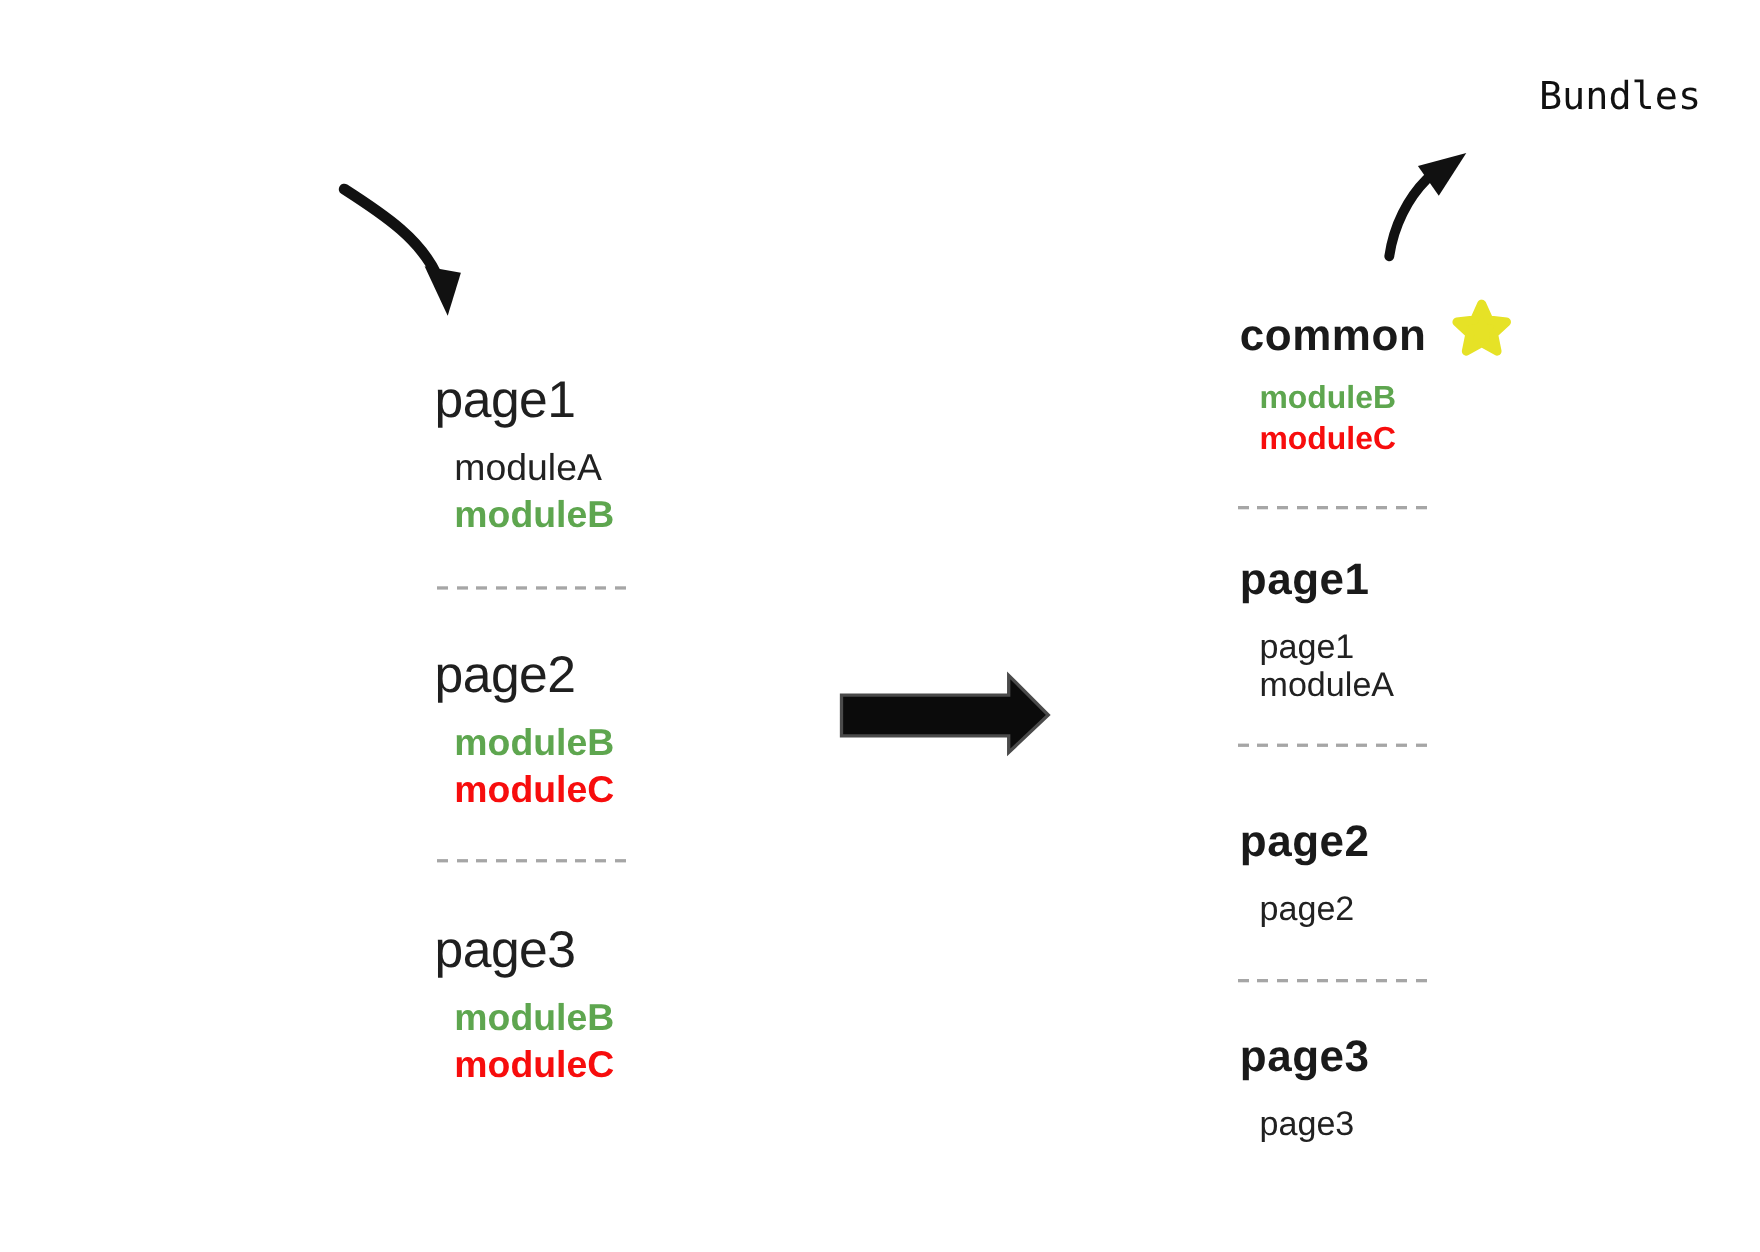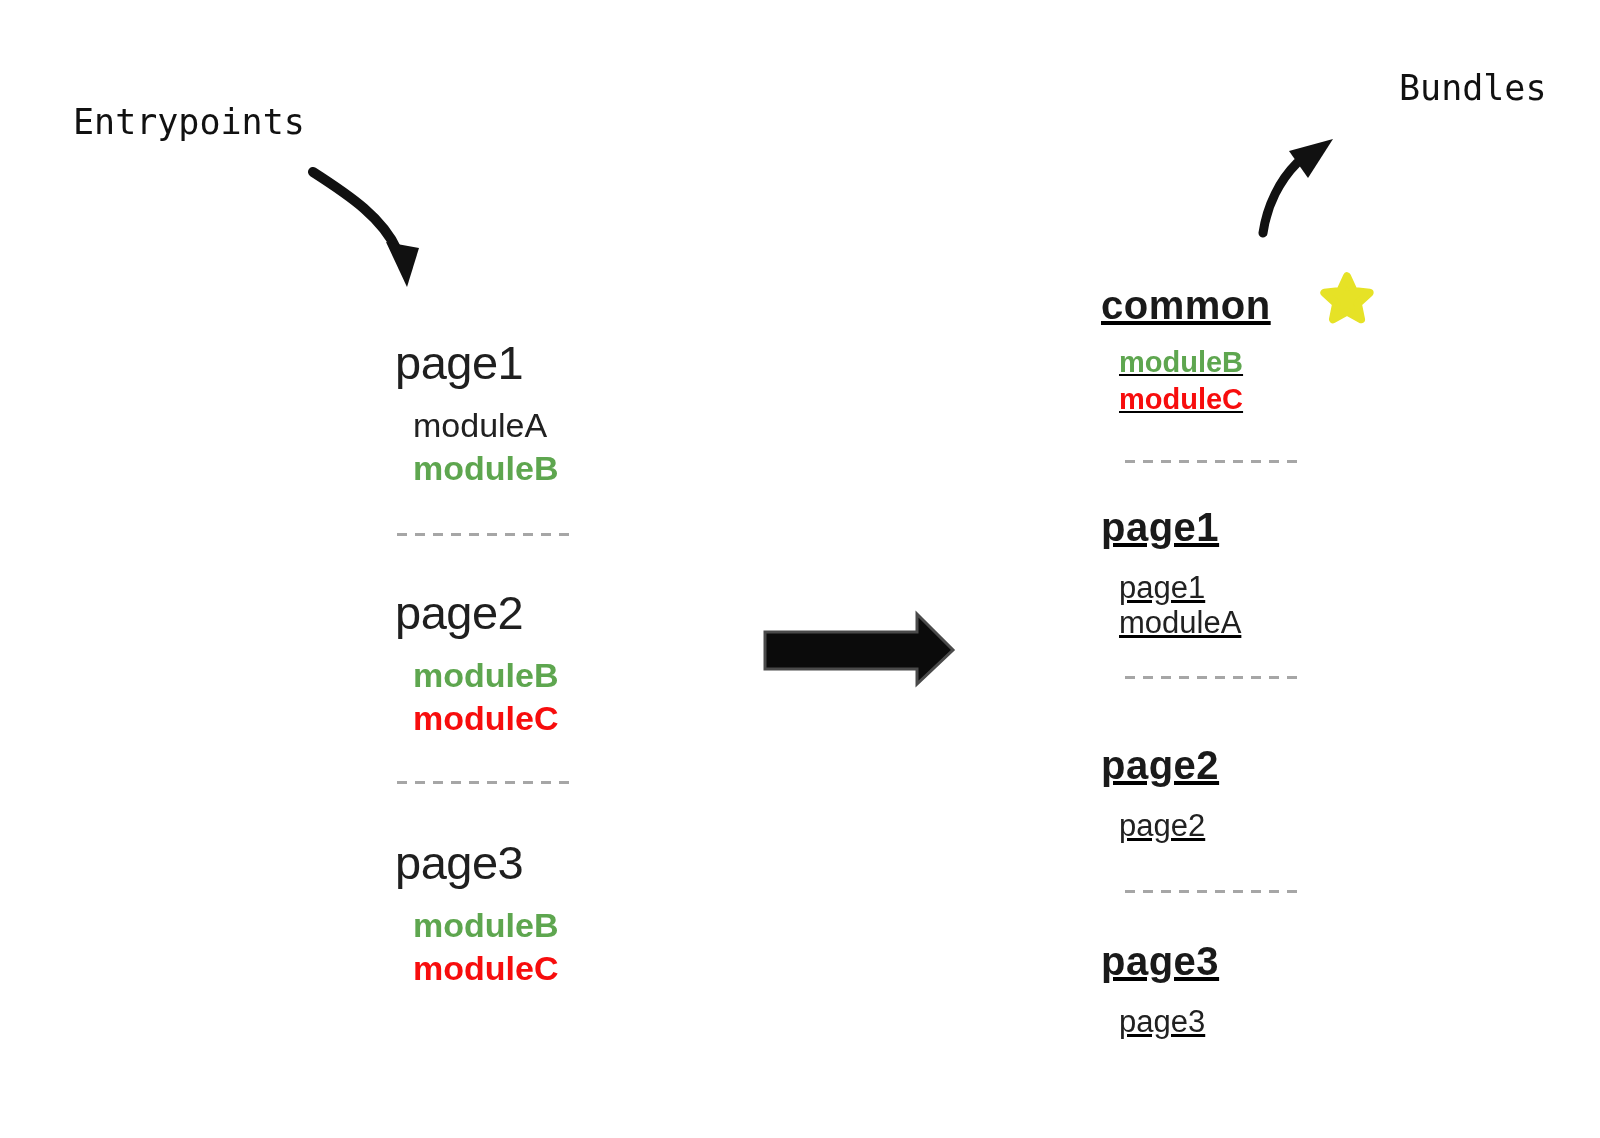--- a/index.html
+++ b/index.html
@@ -24,21 +24,21 @@
   .arrows { position:absolute; left:0; top:0; width:1600px; height:1138px; pointer-events:none; }
 
   
   .lgroup { position:absolute; left:395px; width:300px; }
   .lhead  { font-size:47px; font-weight:400; color:#1f1f1f; line-height:1; letter-spacing:-0.5px; }
   .litem  { margin-left:18px; font-size:34px; line-height:1.27; font-weight:700; white-space:nowrap; }
   .litem.regular { font-weight:400; }
   .litem.first { margin-top:18px; }
 
   
-  .rgroup { position:absolute; left:1101px; width:300px;text-decoration:underline; }
+  .rgroup { position:absolute; left:1127px; width:300px; }
   .rhead  { font-size:40px; font-weight:700; color:#1a1a1a; line-height:1; letter-spacing:0.5px; }
   .rmodule { margin-left:18px; font-size:29px; font-weight:700; line-height:1.28; white-space:nowrap; }
   .rmodule.first { margin-top:19px; }
   .ritem { margin-left:18px; font-size:31px; font-weight:400; line-height:1.12; white-space:nowrap; }
   .ritem.first { margin-top:24px; }
 
   
   .dash {
     position:absolute; height:3px;
     background:repeating-linear-gradient(90deg,#a6a6a6 0 10px, transparent 10px 18px);
@@ -61,21 +61,20 @@
     </g>
 
     <polygon points="765,632 917,632 917,614 953,650 917,684 917,669 765,669" fill="#0b0b0b" stroke="#4a4a4a" stroke-width="3" stroke-linejoin="miter"></polygon>
 
     <g>
       <path d="M 1263 233 C 1267 205 1280 180 1297 163" fill="none" stroke="#111111" stroke-width="9" stroke-linecap="round"></path>
       <polygon points="1333,139 1289,151 1308,178" fill="#111111"></polygon>
     </g>
   </svg>
 
-  <div class="mono-label" style="left:73px; top:105px;">Entrypoints</div>
   <div class="mono-label" style="left:1399px; top:71px;">Bundles</div>
 
   <div class="lgroup" style="top:339px;">
     <div class="lhead">page1</div>
     <div class="litem regular first" style="color: rgb(33, 33, 33);">moduleA</div>
     <div class="litem" style="color: rgb(94, 166, 79);">moduleB</div>
   </div>
   <div class="dash left" style="top:533px;"></div>
 
   <div class="lgroup" style="top:589px;">

